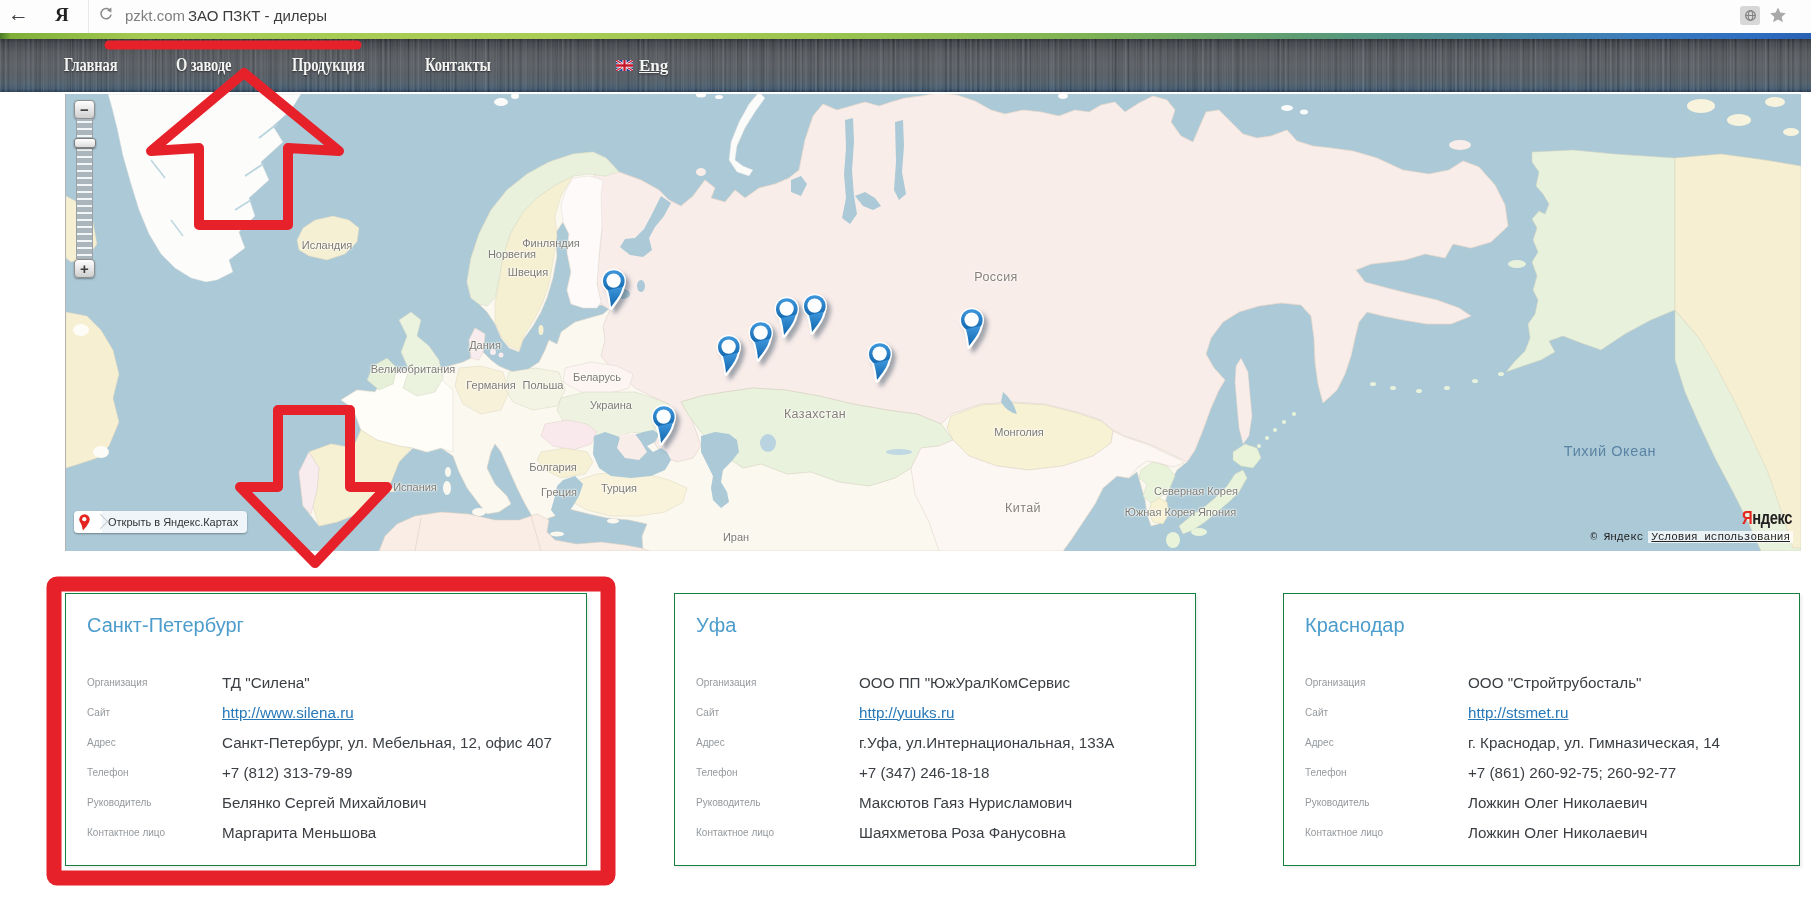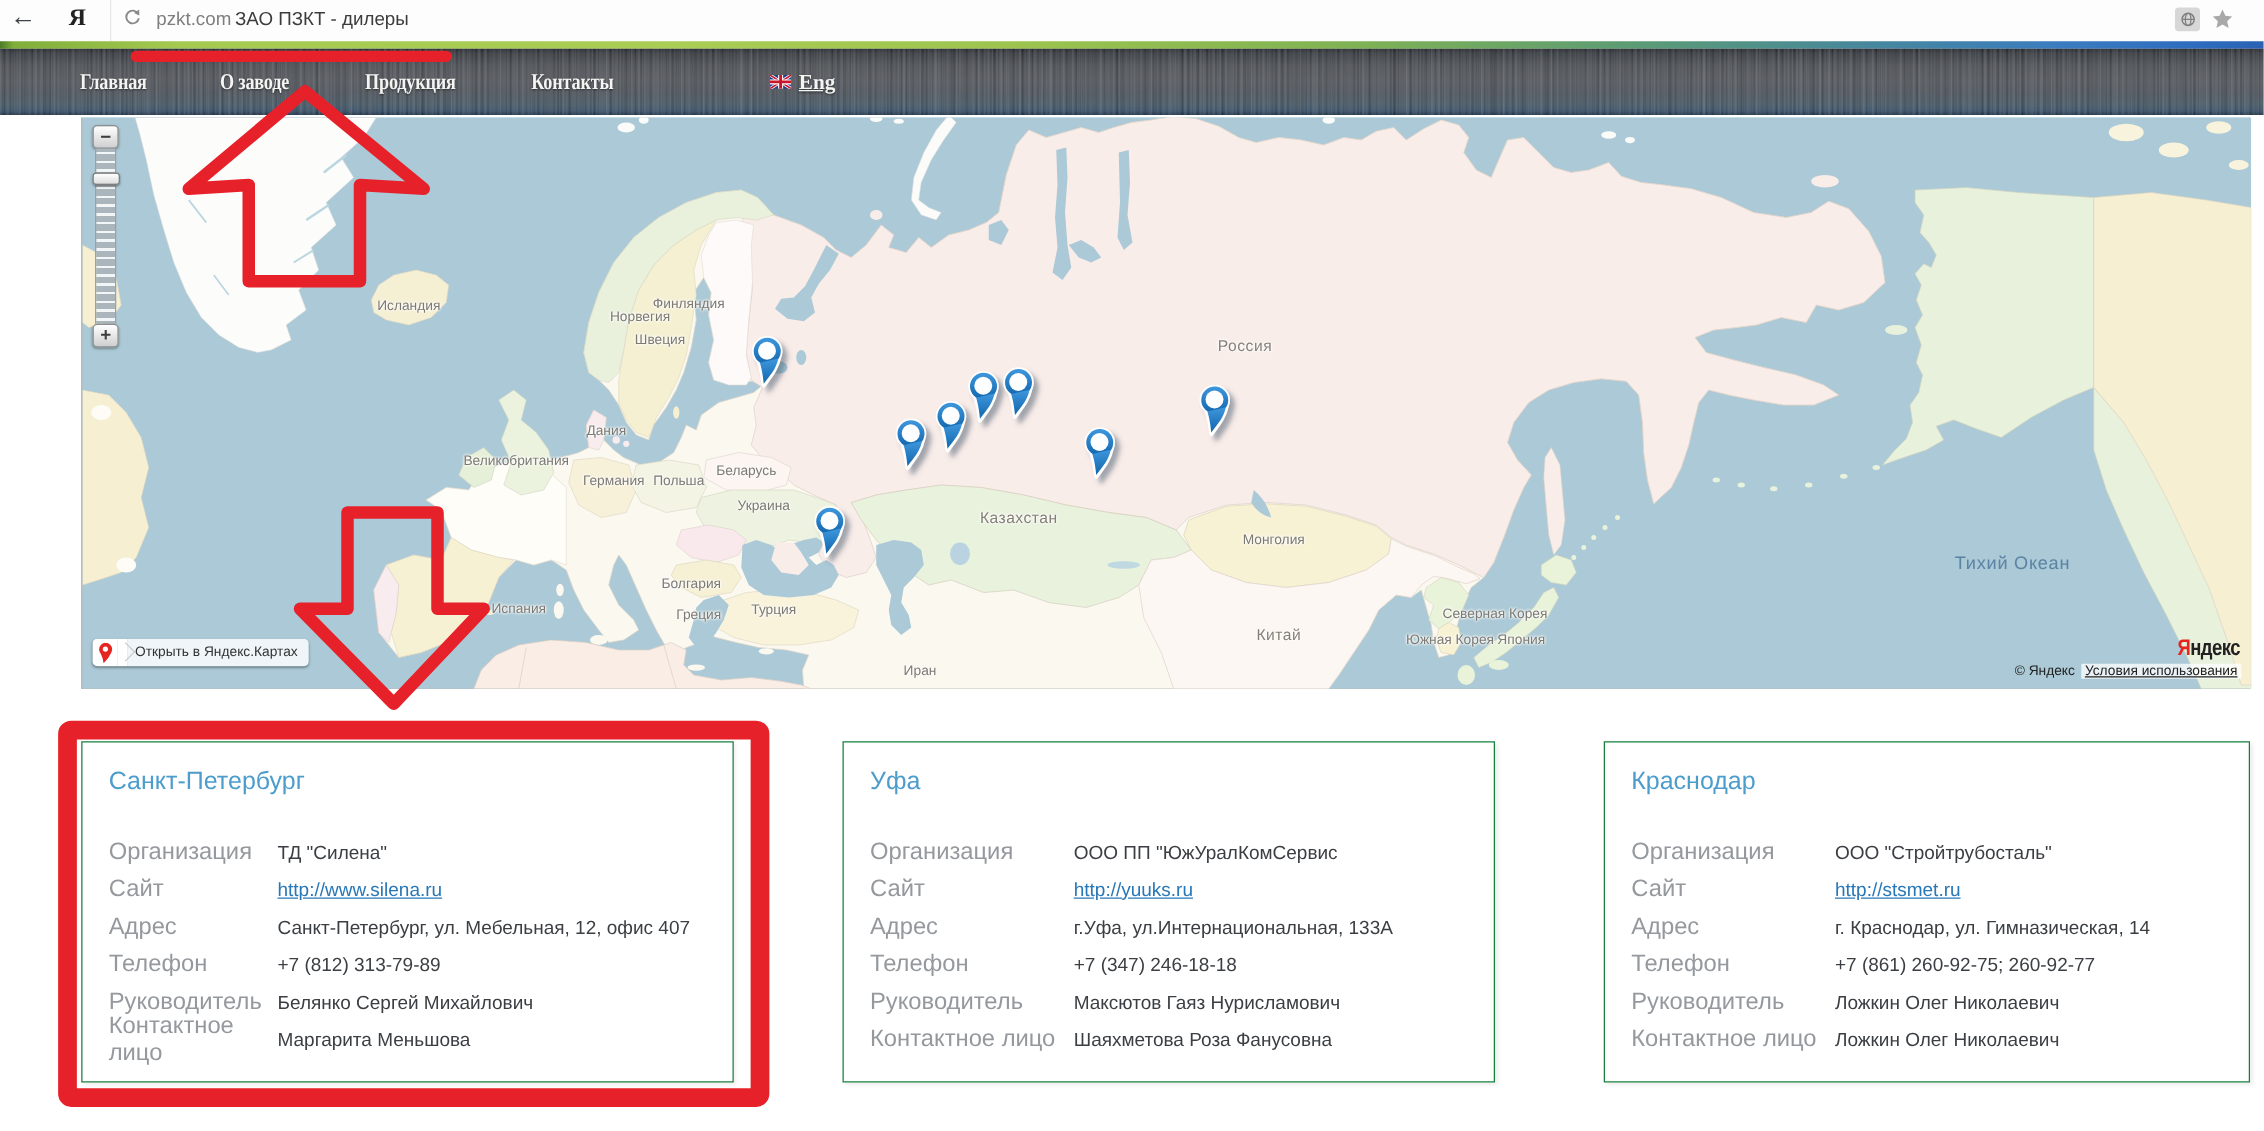--- a/index.html
+++ b/index.html
@@ -77,32 +77,32 @@
   .oym-text { height:22px; line-height:22px; padding:0 9px 0 6px; background:rgba(244,249,252,0.92);
     font-size:11px; color:#333; white-space:nowrap; }
 
   
   .map-logo { position:absolute; right:7px; top:414px; font-size:18px; font-weight:bold;
     letter-spacing:-0.5px; font-family:"Liberation Sans", sans-serif;
     transform:scaleX(0.82); transform-origin:right center; }
   .map-logo .y1 { color:#e5251f; }
   .map-logo .y2 { color:#232021; }
   .map-copy { position:absolute; right:6px; top:436px; height:14px; display:flex; align-items:center;
-    gap:5px; font-size:11px; color:#222; }
+    gap:5px; font-size:11px; color:#222;font-family:Liberation Mono, monospace; }
   .map-copy .terms { background:rgba(255,255,255,0.75); padding:0 3px; text-decoration:underline;
     color:#222; cursor:pointer; }
 
   
   .card { position:absolute; top:593px; height:273px; background:#fff; border:1px solid #15803d;
     box-shadow:2px 2px 3px rgba(0,0,0,0.07); }
   .card .city { position:absolute; left:21px; top:20px; font-size:20px; color:#4c9ccc;
     letter-spacing:0; }
   .card .rows { position:absolute; left:21px; top:73px; right:10px; }
   .card .row { display:flex; height:30px; align-items:center; }
-  .card .lbl { width:163px; flex:0 0 163px; font-size:19px; color:#95999d; }
+  .card .lbl { width:163px; flex:0 0 163px; font-size:10px; color:#95999d; }
   .card.first .lbl { width:135px; flex:0 0 135px; }
   .card .val { font-size:15.2px; color:#3b3f43; white-space:nowrap; }
   .card .val a { color:#2878b8; cursor:pointer; }
 
   
   .annotations { position:absolute; left:0; top:0; width:1811px; height:905px; pointer-events:none;
     z-index:60; }
 </style>
 </head>
 <body>

